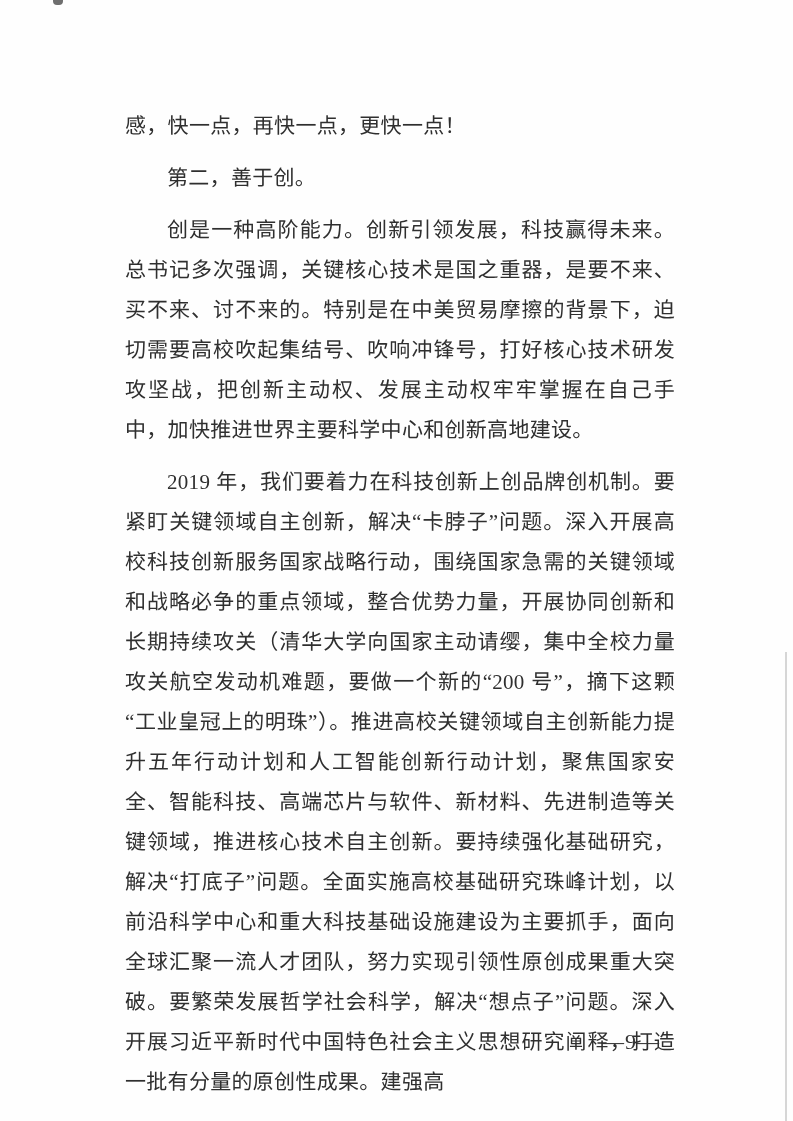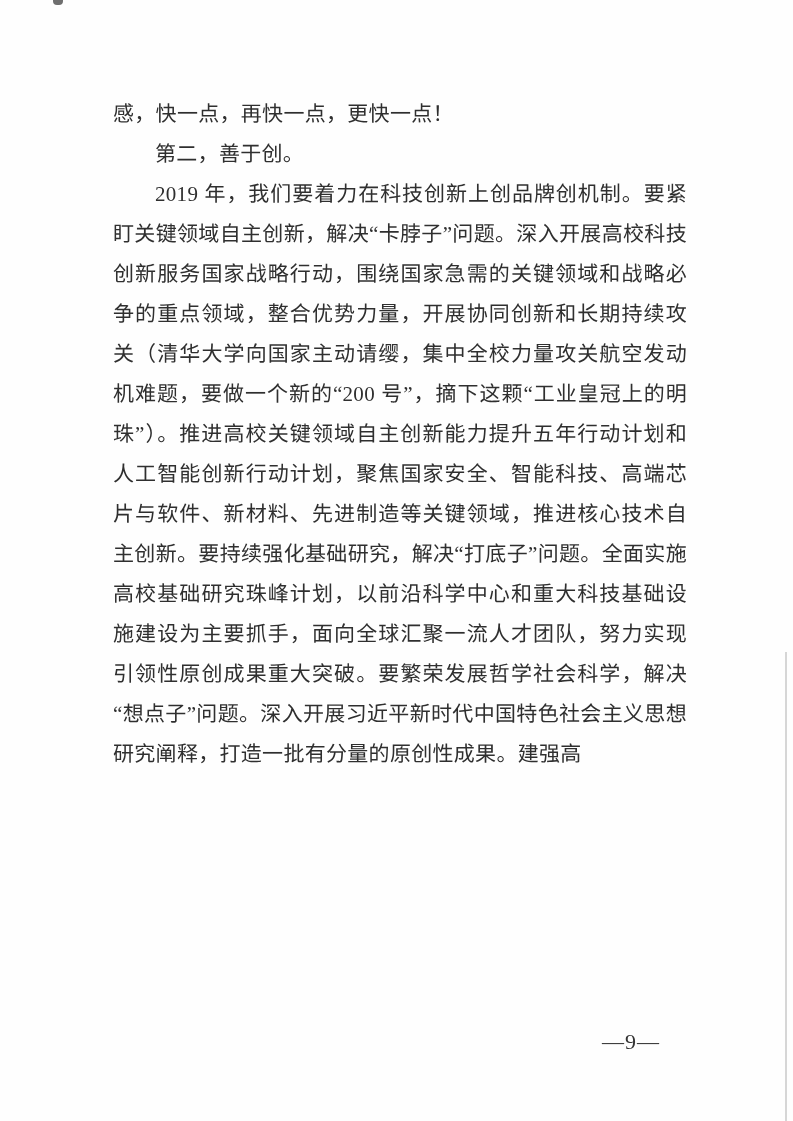--- a/index.html
+++ b/index.html
@@ -25,21 +25,21 @@
     left: 113px;
     top: 94px;
     width: 574px;
     font-size: 21px;
     line-height: 40px;
     letter-spacing: 0.3px;
     text-align: justify;
     text-justify: inter-ideograph;
   }
   .para {
-    margin: 0;
+    margin: 12px;
     padding: 0;
   }
   .para.indent {
     text-indent: 2em;
   }
   .bold {
     font-weight: 400;
   }
   .page-number {
     position: absolute;
@@ -75,20 +75,21 @@
 
   <div class="scan-speck"></div>
   <div class="scan-line"></div>
 
   <main class="text-block">
 
     <p class="para"><span>感，快一点，再快一点，更快一点！</span></p>
 
     <p class="para indent"><span class="bold">第二，善于创。</span></p>
 
+    <p class="para indent"><span>创是一种高阶能力。创新引领发展，科技赢得未来。总书记多次强调，关键核心技术是国之重器，是要不来、买不来、讨不来的。特别是在中美贸易摩擦的背景下，迫切需要高校吹起集结号、吹响冲锋号，打好核心技术研发攻坚战，把创新主动权、发展主动权牢牢掌握在自己手中，加快推进世界主要科学中心和创新高地建设。</span></p>
 
     <p class="para indent"><span>2019 年，我们要着力在科技创新上创品牌创机制。</span><span class="bold">要紧盯关键领域自主创新，解决“卡脖子”问题。</span><span>深入开展高校科技创新服务国家战略行动，围绕国家急需的关键领域和战略必争的重点领域，整合优势力量，开展协同创新和长期持续攻关（清华大学向国家主动请缨，集中全校力量攻关航空发动机难题，要做一个新的“200 号”，摘下这颗“工业皇冠上的明珠”）。推进高校关键领域自主创新能力提升五年行动计划和人工智能创新行动计划，聚焦国家安全、智能科技、高端芯片与软件、新材料、先进制造等关键领域，推进核心技术自主创新。</span><span class="bold">要持续强化基础研究，解决“打底子”问题。</span><span>全面实施高校基础研究珠峰计划，以前沿科学中心和重大科技基础设施建设为主要抓手，面向全球汇聚一流人才团队，努力实现引领性原创成果重大突破。</span><span class="bold">要繁荣发展哲学社会科学，解决“想点子”问题。</span><span>深入开展习近平新时代中国特色社会主义思想研究阐释，打造一批有分量的原创性成果。建强高</span></p>
 
   </main>
 
   <div class="page-number">—9—</div>
 
 </div>
 
 </body></html>

